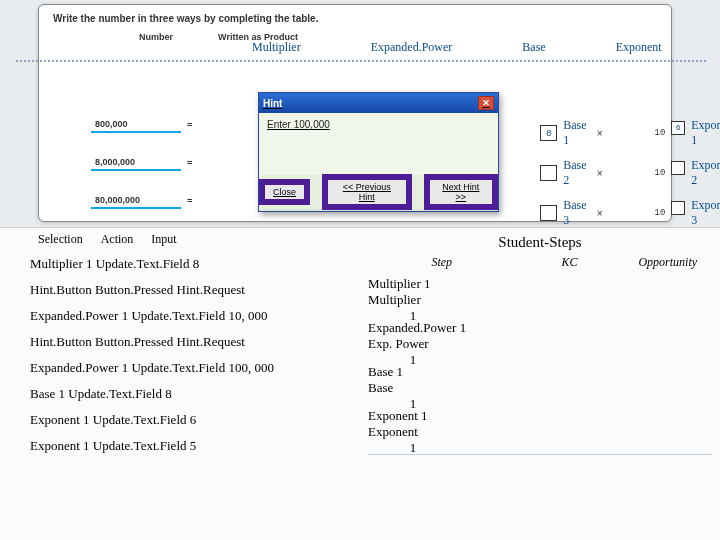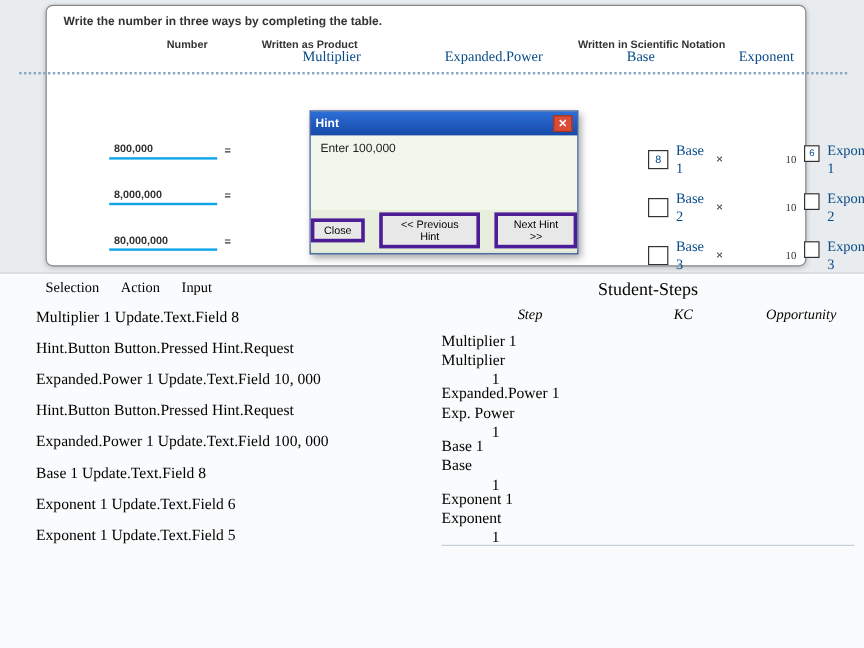--- a/index.html
+++ b/index.html
@@ -10,32 +10,32 @@
   .wb-headers { display: flex; margin-top: 8px; font-weight: bold; font-size: 9px; color: #333; }
   .wb-col-num { width: 120px; text-align: right; }
   .wb-col-prod { width: 170px; text-align: center; }
   .wb-col-exp { width: 110px; text-align: center; }
   .wb-col-sci { width: 180px; text-align: center; }
   .dotline { position: absolute; top: 60px; left: 16px; width: 690px; border-top: 2px dotted #88a6c4; }
   .wb-num-row { position: absolute; left: 52px; display: flex; align-items: center; gap: 6px; font-size: 9px; font-weight: bold; color: #333; }
   .wb-num-box { width: 90px; height: 16px; border-bottom: 2px solid #0ea5e9; display: flex; align-items:center; justify-content:flex-start; padding-left:4px; }
   .eq { font-weight: bold; }
   .label-row { position: absolute; display: flex; gap: 70px; font-family: "Comic Sans MS", cursive; font-size: 12px; color: #0a4b8a; }
-  .hint-dialog { position: absolute; top: 92px; left: 258px; width: 224px; height: 120px; background: #dfe8d8; border: 1px solid #2a4b98; box-shadow: 2px 3px 6px rgba(0,0,0,.35); }
+  .hint-dialog { position: absolute; top: 92px; left: 258px; width: 241px; height: 120px; background: #dfe8d8; border: 1px solid #2a4b98; box-shadow: 2px 3px 6px rgba(0,0,0,.35); text-decoration: underline; }
   .hint-title { height: 20px; background: linear-gradient(#2d6fd6,#1548a8); display: flex; align-items: center; justify-content: space-between; padding: 0 4px; color: #fff; font-size: 10px; font-weight: bold; }
   .hint-close-x { width: 16px; height: 14px; background: #d94d38; border: 1px solid #a03020; display:flex; align-items:center; justify-content:center; color:#fff; font-size:9px; }
   .hint-body { height: 62px; padding: 6px 8px; font-size: 10px; color: #222; background: #f1f6eb; }
   .hint-btns { height: 34px; display: flex; align-items: center; justify-content: center; gap: 12px; background: #e7eedd; }
-  .hint-btns button { font-size: 9px; padding: 2px 8px; background: #e8e8e8; border: 3px solid #4c1d95; }
+  .hint-btns button { font-size: 9px; padding: 2px 8px; background: #e8e8e8; border: 6px solid #4c1d95; }
   .sci-area { position: absolute; top: 122px; left: 540px; font-family: "Comic Sans MS", cursive; font-size: 12px; color: #0a4b8a; display:flex; flex-direction:column; gap:18px; }
   .sci-row { display:flex; align-items:center; gap:6px; height:22px; }
   .box-base { width: 20px; height: 16px; border: 1px solid #333; background:#fff; font-size:9px; text-align:center; line-height:14px; font-family:Arial;}
   .box-exp { width: 16px; height: 14px; border: 1px solid #333; background:#fff; font-size:8px; text-align:center; line-height:12px; margin-bottom:10px; font-family:Arial;}
   .times { font-family: Arial; font-size:10px; color:#333; }
-  .ten { font-family: Liberation Serif, serif; font-size:9px; color:#333;margin-left:46px; }
+  .ten { font-family: Liberation Mono, monospace; font-size:9px; color:#333;margin-left:46px; }
   .bottom { display:flex; height:312px; }
   .transactions { width: 360px; padding: 4px 8px 4px 30px; }
   .steps { width: 360px; padding: 4px 8px; }
   .sec-title { font-family: Georgia, serif; font-size: 15px; text-align:center; margin: 2px 0 4px; }
   .tx-headrow { display:flex; gap:18px; font-family: Georgia, serif; font-size:12px; margin-bottom:4px; padding-left:8px;}
   .steps-headrow { display:flex; font-style: italic; font-family: Georgia, serif; font-size:12px; margin-bottom:6px; }
   .steps-headrow .h1 { width: 150px; text-align:center; }
   .steps-headrow .h2 { width: 110px; text-align:center; }
   .steps-headrow .h3 { width: 90px; text-align:center; }
   .txline { font-family: Georgia, serif; font-size: 13px; line-height: 26px; white-space: nowrap; }
@@ -48,21 +48,20 @@
 </head>
 <body>
 
 <div class="top-panel">
   <div class="workbook">
     <div class="inst">Write the number in three ways by completing the table.</div>
     <div class="wb-headers">
       <div class="wb-col-num">Number</div>
       <div class="wb-col-prod">Written as Product</div>
       <div class="wb-col-exp"></div>
-      <div class="wb-col-sci">Written in Scientific Notation</div>
     </div>
 
     <div class="wb-num-row" style="top:112px;">
       <div class="wb-num-box">800,000</div>
       <span class="eq">=</span>
     </div>
     <div class="wb-num-row" style="top:150px;">
       <div class="wb-num-box">8,000,000</div>
       <span class="eq">=</span>
     </div>

